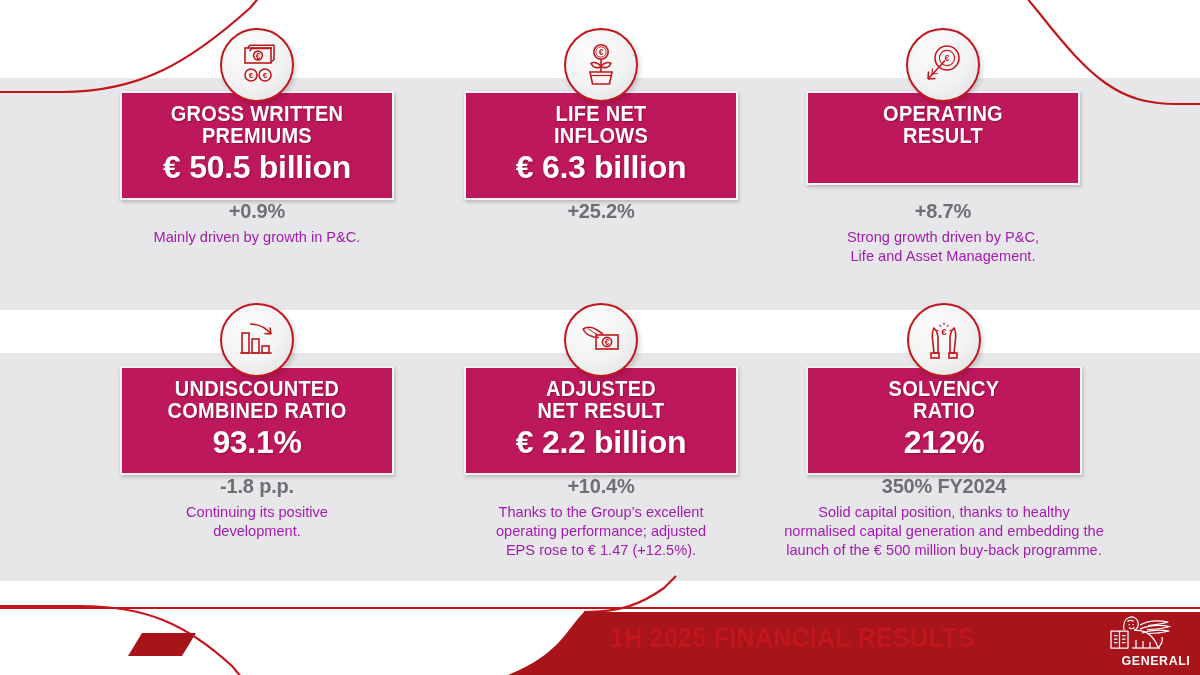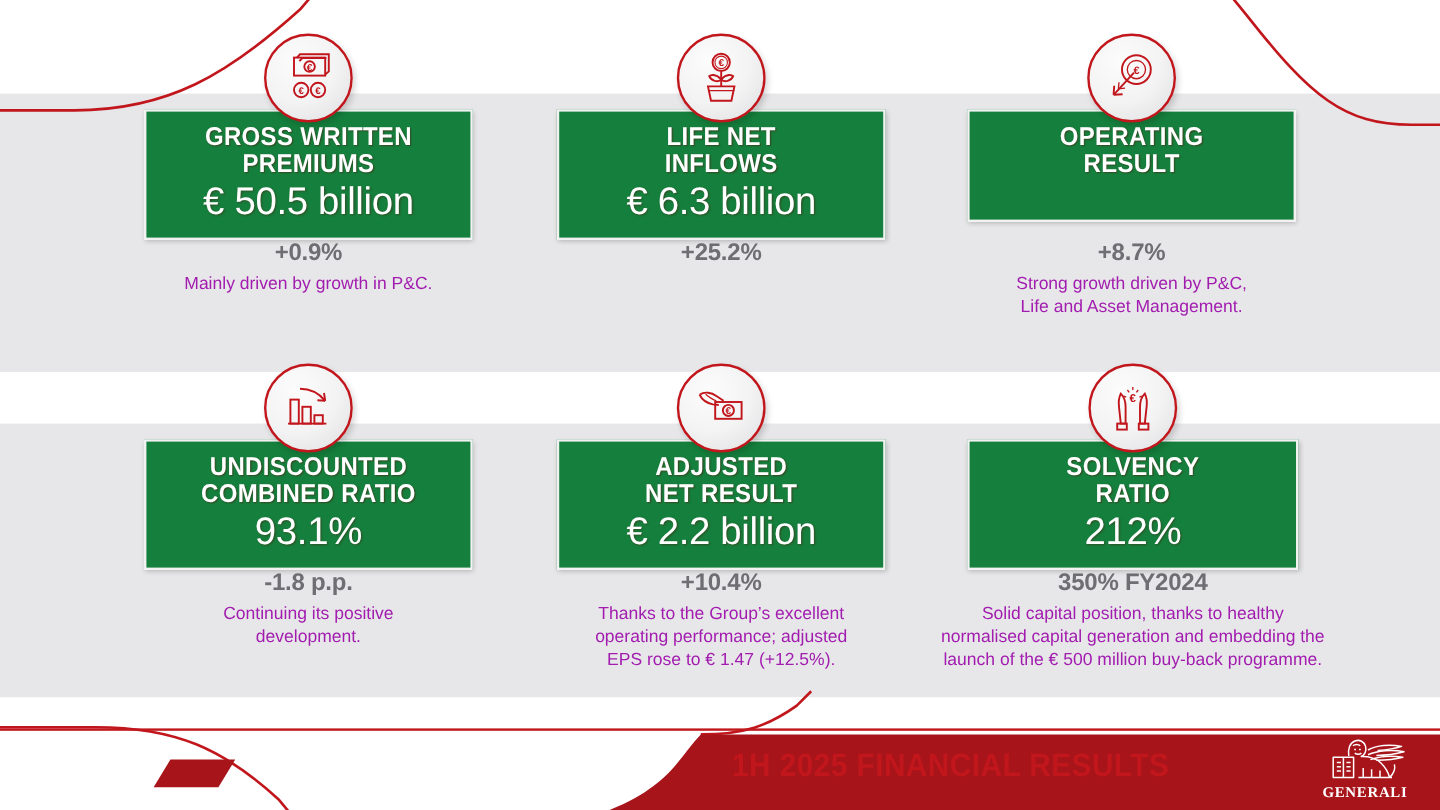--- a/index.html
+++ b/index.html
@@ -83,21 +83,21 @@
     box-sizing: border-box;
   }
   .icon-badge svg { display: block; }
 
   
   .plaque {
     position: absolute;
     top: 63px;
     left: 0;
     width: 100%;
-    background: #15803d;
+    background: #be185d;
     border: 2px solid #f2f2f3;
     box-shadow: 1px 2px 4px rgba(0,0,0,0.22);
     padding: 10px 8px 12px 8px;
     box-sizing: border-box;
     text-align: center;
     z-index: 2;
     min-height: 94px;
   }
 
   .plaque-title {
@@ -110,21 +110,21 @@
     text-transform: uppercase;
     transform: scaleX(0.93);
     transform-origin: center;
     text-shadow: 1px 1px 1.5px rgba(90,0,0,0.45);
     white-space: pre-line;
   }
 
   .plaque-value {
     color: #ffffff;
     font-family: "Liberation Sans", sans-serif;
-    font-weight: normal;
+    font-weight: bold;
     font-size: 32px;
     line-height: 1.12;
     margin-top: 3px;
     letter-spacing: -0.3px;
     text-shadow: 1px 1px 2px rgba(90,0,0,0.4);
   }
 
   
   .card-below {
     position: absolute;
@@ -188,26 +188,26 @@
   .logo-wrap {
     position: absolute;
     right: 14px;
     top: 611px;
     width: 84px;
     height: 58px;
     z-index: 6;
   }
   .logo-word {
     position: absolute;
-    left: 0;
+    left: 12px;
     bottom: 1px;
     width: 84px;
-    text-align: left;
+    text-align: center;
     color: #ffffff;
-    font-family: Liberation Serif, serif;
+    font-family: Liberation Sans, sans-serif;
     font-weight: bold;
     font-size: 12.4px;
     letter-spacing: 0.6px;
   }
 </style>
 </head>
 <body>
 
 <div id="stage">
 

